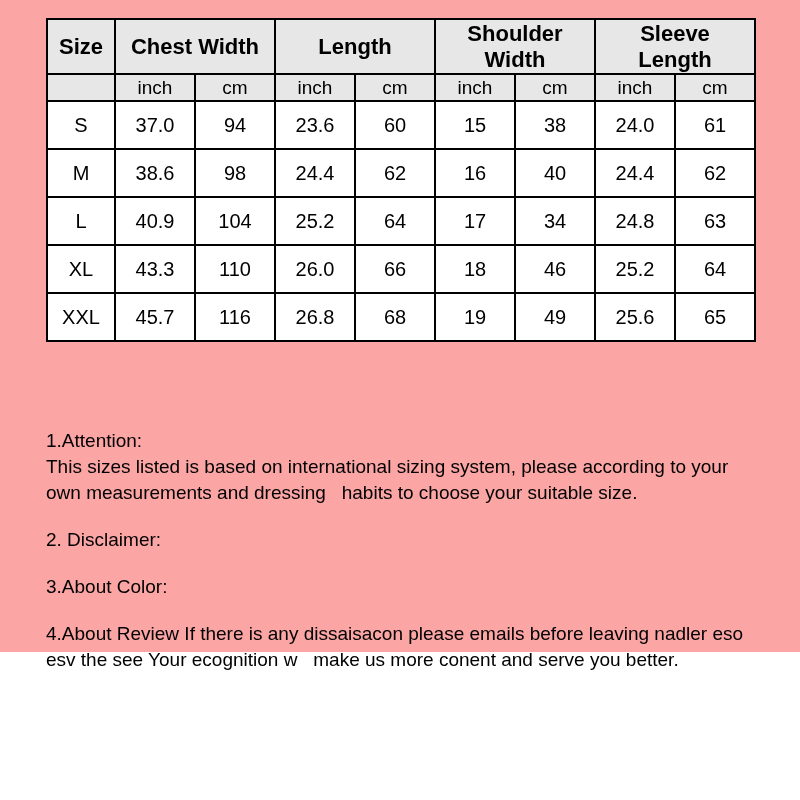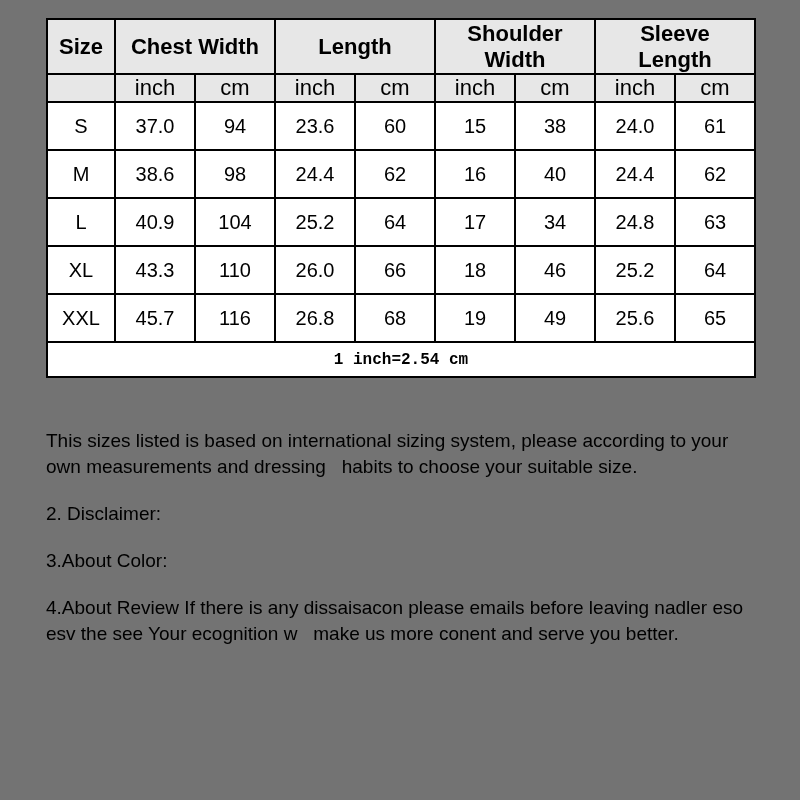--- a/index.html
+++ b/index.html
@@ -8,22 +8,22 @@
     background: #ffffff;
     width: 800px;
     height: 800px;
     overflow: hidden;
     font-family: "Liberation Sans", sans-serif;
     color: #000000;
   }
   .page {
     position: relative;
     width: 800px;
-    height: 800px;
-    background: #737373;
+    height: 652px;
+    background: #fca5a5;
   }
   .size-table {
     position: absolute;
     left: 46px;
     top: 18px;
     border-collapse: collapse;
     table-layout: fixed;
   }
   .size-table col.c-size { width: 68px; }
   .size-table col.c-val  { width: 80px; }
@@ -41,21 +41,21 @@
   th.hd {
     background: #e7e7e7;
     font-weight: bold;
     font-size: 22px;
     line-height: 26px;
     padding: 0 10px;
   }
   th.unit {
     background: #e7e7e7;
     font-weight: normal;
-    font-size: 22px;
+    font-size: 19px;
     margin-left: 8px;
   }
   .size-table tbody.data-rows td {
     font-size: 20px;
     background: #ffffff;
   }
   td.note {
     font-family: "Liberation Mono", monospace;
     font-weight: bold;
     font-size: 16px;
@@ -165,28 +165,26 @@
           <td>116</td>
           <td>26.8</td>
           <td>68</td>
           <td>19</td>
           <td>49</td>
           <td>25.6</td>
           <td>65</td>
         </tr>
       </tbody>
     <tbody>
-      <tr class="r-note">
-        <td class="note" colspan="9">1 inch=2.54 cm</td>
-      </tr>
     </tbody>
   </table>
 
   <div class="text-block" id="sections">
       <div class="section">
+        <div class="sec-heading">1.Attention:</div>
         <div class="sec-body">This sizes listed is based on international sizing system, please according to your own measurements and dressing   habits to choose your suitable size.</div>
       </div>
       <div class="section">
         <div class="sec-heading">2. Disclaimer:</div>
       </div>
       <div class="section">
         <div class="sec-heading">3.About Color:</div>
       </div>
       <div class="section">
         <div class="sec-body">4.About Review If there is any dissaisacon please emails before leaving nadler eso esv the see Your ecognition w   make us more conent and serve you better.</div>

